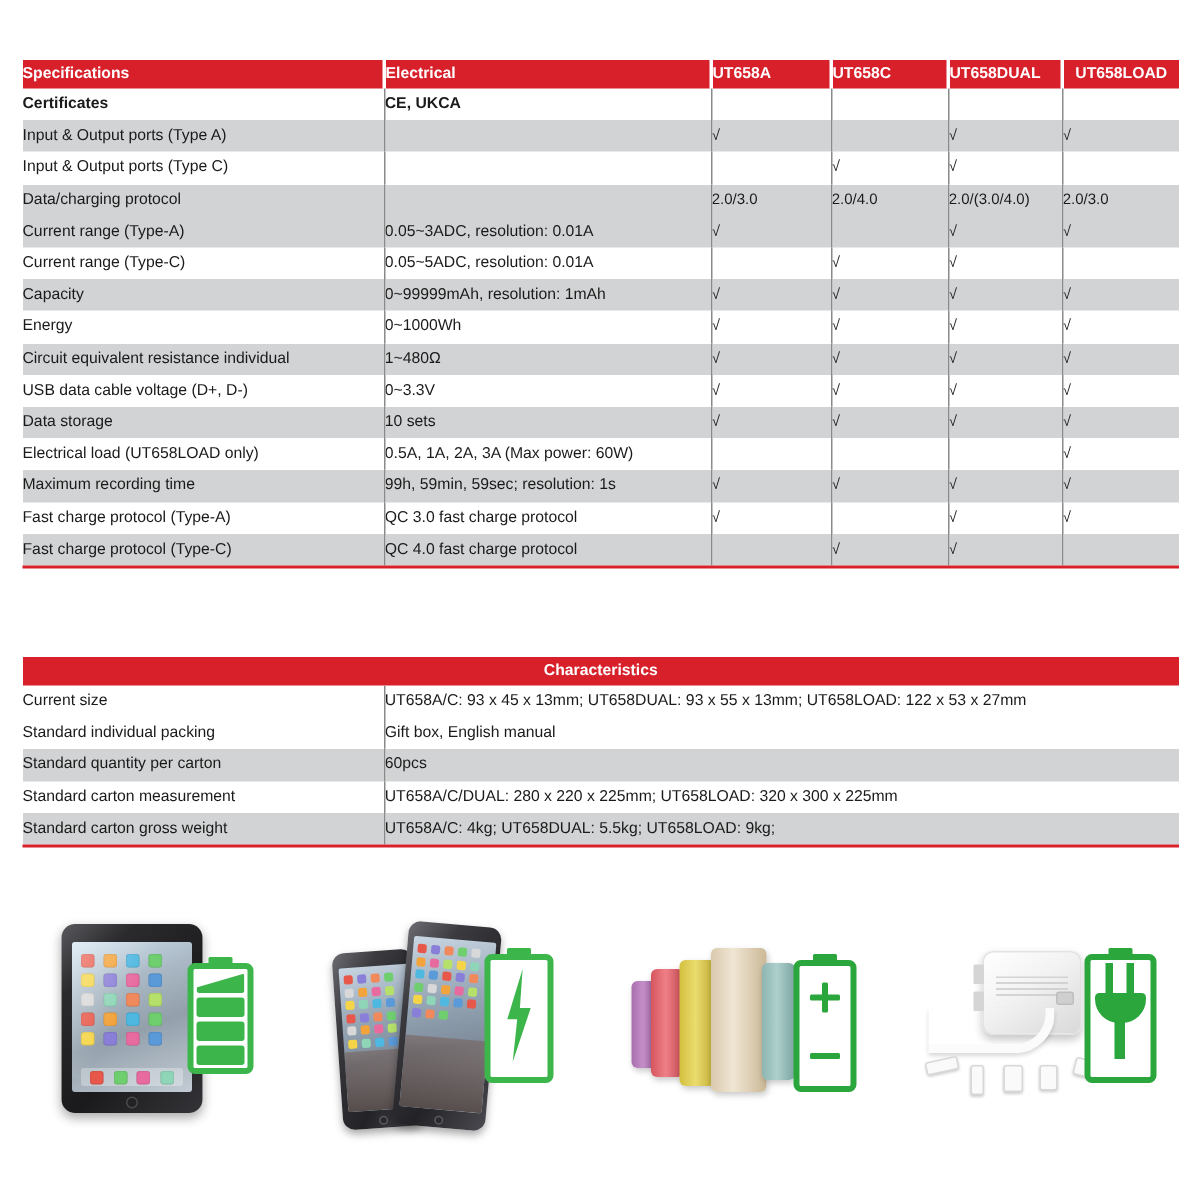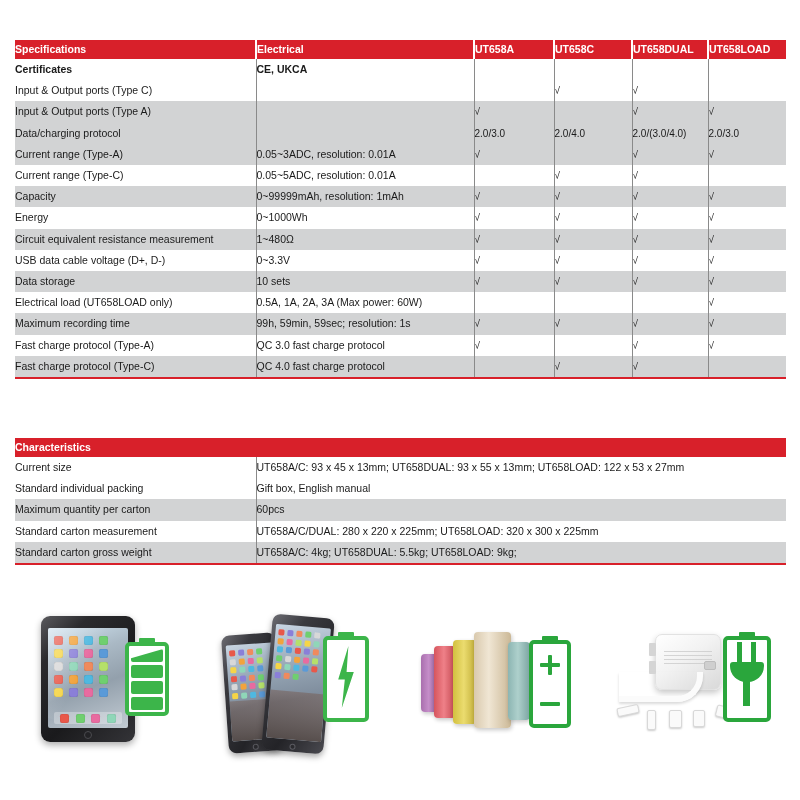--- a/index.html
+++ b/index.html
@@ -22,21 +22,21 @@
     color:#ffffff;
     font-weight:bold;
     font-size:10.5px;
     height:19px;
     line-height:19px;
     padding-left:5px;
     border-right:2px solid #ffffff;
     white-space:nowrap;
     overflow:hidden;
   }
-  .hdr-row td:last-child { border-right:none; }
+  .hdr-row td:last-child { border-right:none;text-align:center; }
 
   .body-row td {
     height:21.2px;
     font-size:10.5px;
     line-height:21.2px;
     color:#1a1a1a;
     padding-left:5px;
     border-right:1px solid #8a8a8a;
     white-space:nowrap;
     overflow:hidden;
@@ -194,35 +194,35 @@
         </tbody>
       <tbody id="specBody">
           <tr class="body-row plain row-bold">
             <td class="c-spec">Certificates</td>
             <td class="c-desc">CE, UKCA</td>
             <td class="c-check"></td>
             <td class="c-check"></td>
             <td class="c-check"></td>
             <td class="c-check"></td>
           </tr>
+          <tr class="body-row alt">
+            <td class="c-spec">Input &amp; Output ports (Type A)</td>
+            <td class="c-desc"></td>
+            <td class="c-check">√</td>
+            <td class="c-check"></td>
+            <td class="c-check">√</td>
+            <td class="c-check">√</td>
+          </tr>
           <tr class="body-row plain">
             <td class="c-spec">Input &amp; Output ports (Type C)</td>
             <td class="c-desc"></td>
             <td class="c-check"></td>
             <td class="c-check">√</td>
             <td class="c-check">√</td>
             <td class="c-check"></td>
-          </tr>
-          <tr class="body-row alt">
-            <td class="c-spec">Input &amp; Output ports (Type A)</td>
-            <td class="c-desc"></td>
-            <td class="c-check">√</td>
-            <td class="c-check"></td>
-            <td class="c-check">√</td>
-            <td class="c-check">√</td>
           </tr>
           <tr class="body-row alt">
             <td class="c-spec">Data/charging protocol</td>
             <td class="c-desc"></td>
             <td class="c-check">2.0/3.0</td>
             <td class="c-check">2.0/4.0</td>
             <td class="c-check">2.0/(3.0/4.0)</td>
             <td class="c-check">2.0/3.0</td>
           </tr>
           <tr class="body-row alt">
@@ -251,21 +251,21 @@
           </tr>
           <tr class="body-row plain">
             <td class="c-spec">Energy</td>
             <td class="c-desc">0~1000Wh</td>
             <td class="c-check">√</td>
             <td class="c-check">√</td>
             <td class="c-check">√</td>
             <td class="c-check">√</td>
           </tr>
           <tr class="body-row alt">
-            <td class="c-spec">Circuit equivalent resistance measurement</td>
+            <td class="c-spec">Circuit equivalent resistance individual</td>
             <td class="c-desc">1~480Ω</td>
             <td class="c-check">√</td>
             <td class="c-check">√</td>
             <td class="c-check">√</td>
             <td class="c-check">√</td>
           </tr>
           <tr class="body-row plain">
             <td class="c-spec">USB data cable voltage (D+, D-)</td>
             <td class="c-desc">0~3.3V</td>
             <td class="c-check">√</td>
@@ -332,21 +332,21 @@
       <tbody id="charBody">
           <tr class="body-row plain">
             <td class="c-spec">Current size</td>
             <td>UT658A/C: 93 x 45 x 13mm; UT658DUAL: 93 x 55 x 13mm; UT658LOAD: 122 x 53 x 27mm</td>
           </tr>
           <tr class="body-row plain">
             <td class="c-spec">Standard individual packing</td>
             <td>Gift box, English manual</td>
           </tr>
           <tr class="body-row alt">
-            <td class="c-spec">Maximum quantity per carton</td>
+            <td class="c-spec">Standard quantity per carton</td>
             <td>60pcs</td>
           </tr>
           <tr class="body-row plain">
             <td class="c-spec">Standard carton measurement</td>
             <td>UT658A/C/DUAL: 280 x 220 x 225mm; UT658LOAD: 320 x 300 x 225mm</td>
           </tr>
           <tr class="body-row alt">
             <td class="c-spec">Standard carton gross weight</td>
             <td>UT658A/C: 4kg; UT658DUAL: 5.5kg; UT658LOAD: 9kg;</td>
           </tr>

